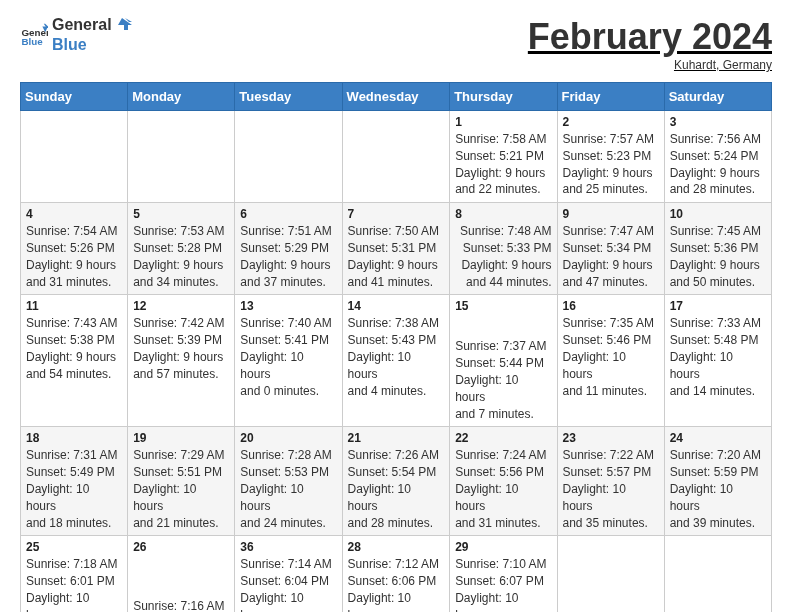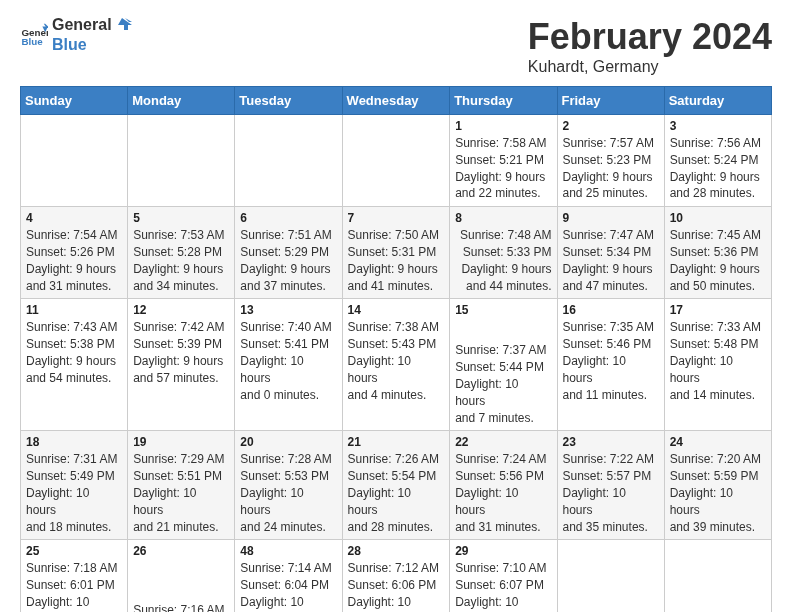--- a/index.html
+++ b/index.html
@@ -19,28 +19,30 @@
     .logo {
       display: flex;
       align-items: center;
       gap: 4px;
     }
     .logo-icon {
       width: 28px;
       height: 28px;
     }
     .title-area {
+      text-align: right;
+      text-decoration: underline;
     }
     .month-year {
       font-size: 36px;
       font-weight: bold;
       color: #333;
     }
     .location {
-      font-size: 16px;
+      font-size: 12px;
       color: #333;
     }
     .calendar {
       width: 100%;
       border-collapse: collapse;
       border: 1px solid #ccc;
     }
     .calendar th {
       background-color: #3b7fc4;
       color: #fff;
@@ -309,21 +311,21 @@
 and 42 minutes.</div>
         </td>
         <td>
           <span class="day-num">26</span>
           <div class="cell-text" style="white-space: pre-line; margin-top: 44px;">Sunrise: 7:16 AM
 Sunset: 6:02 PM
 Daylight: 10 hours
 and 46 minutes.</div>
         </td>
         <td>
-          <span class="day-num">48</span>
+          <span class="day-num">36</span>
           <div class="cell-text" style="white-space: pre-line;">Sunrise: 7:14 AM
 Sunset: 6:04 PM
 Daylight: 10 hours
 and 49 minutes.</div>
         </td>
         <td>
           <span class="day-num">28</span>
           <div class="cell-text" style="white-space: pre-line;">Sunrise: 7:12 AM
 Sunset: 6:06 PM
 Daylight: 10 hours

